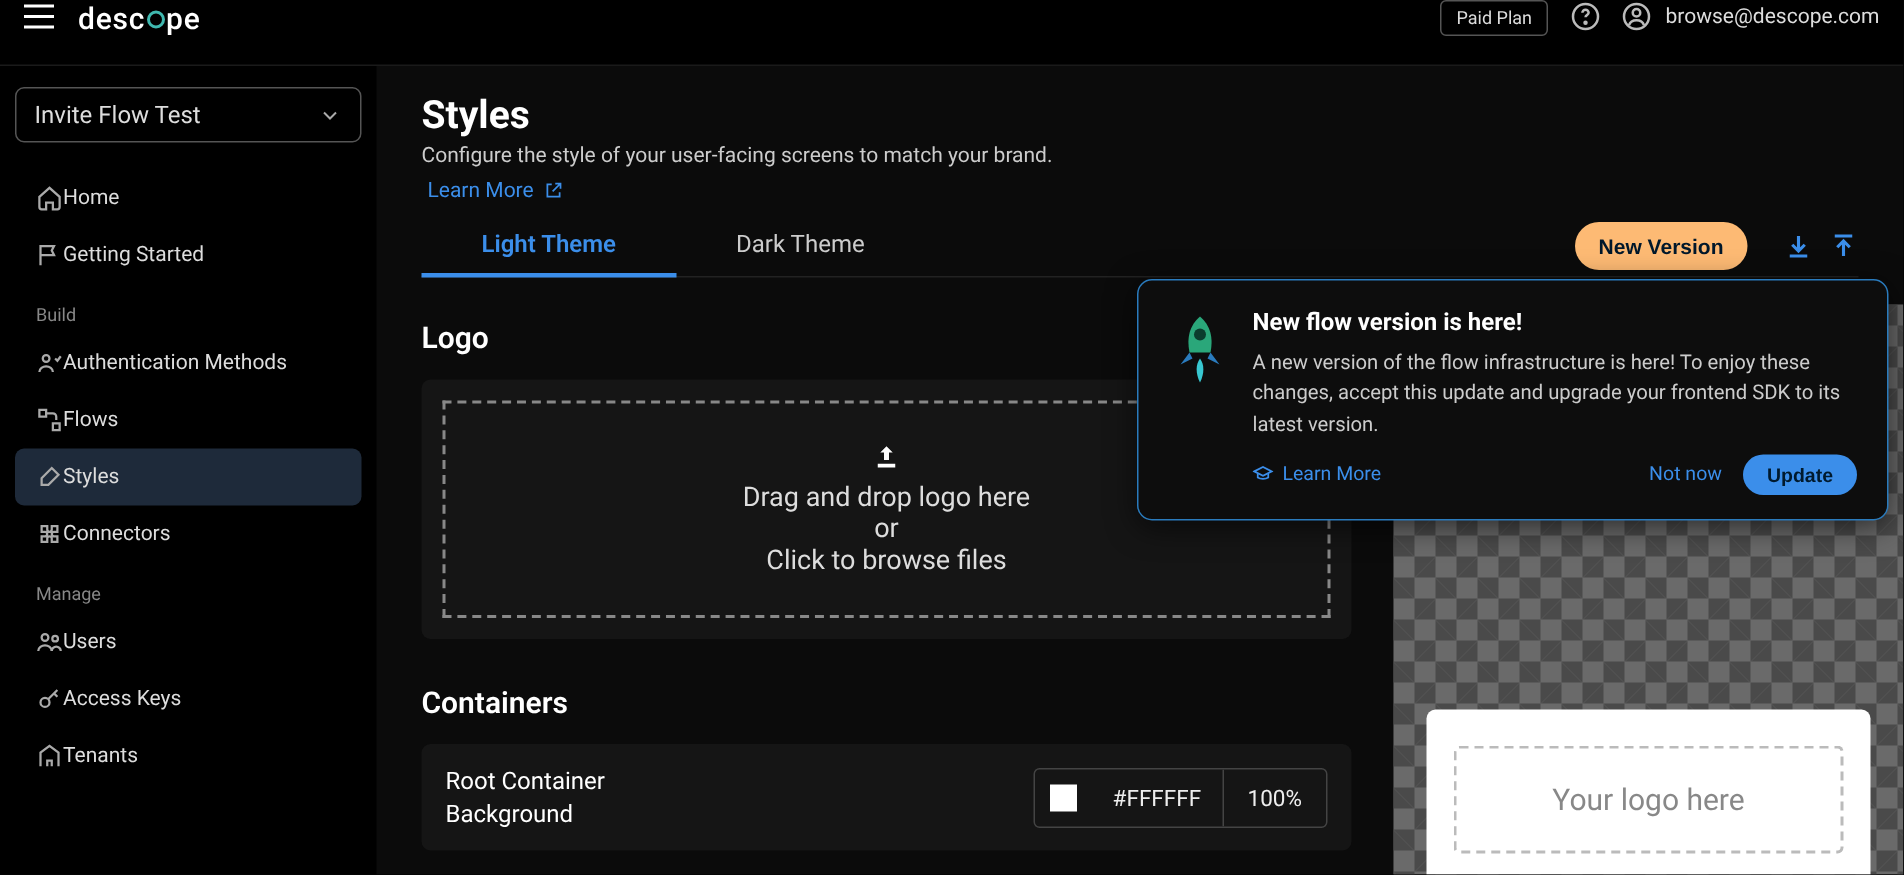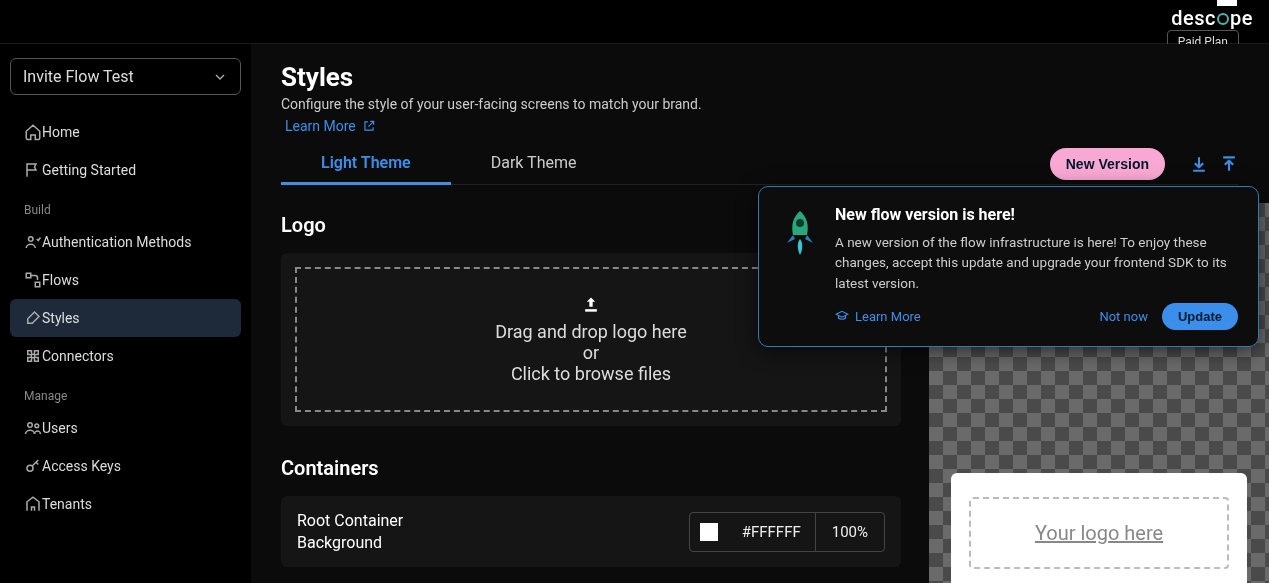--- a/index.html
+++ b/index.html
@@ -10,25 +10,24 @@
   width: 1269px;
   height: 583px;
   overflow: hidden;
   position: relative;
 }
 
 
 .topbar {
   height: 44px;
   display: flex;
-  align-items: flex-end;
+  align-items: flex-start;
   padding: 0 16px;
   background: #000;
   border-bottom: 1px solid #1a1a1a;
-  flex-direction: column;
 }
 .hamburger { width: 22px; height: 22px; display:flex; flex-direction:column; justify-content:space-around; cursor:pointer; margin-right: 14px;}
 .hamburger span { display:block; height:2px; background:#fff; width:20px;}
 .logo { font-size: 20px; font-weight: 500; letter-spacing: 0.5px; display:flex; align-items:center;}
 .logo .ring { display:inline-block; width:12px; height:12px; border:2px solid #3fb8af; border-radius:50%; margin:0 1px; position:relative; top:1px;}
 .topbar-spacer { flex:1; }
 .paid-plan { border:1px solid #555; border-radius:4px; padding:4px 10px; font-size:12px; color:#ddd; margin-right:14px; cursor:pointer;}
 .top-icon { width:22px; height:22px; color:#bbb; display:flex; align-items:center; justify-content:center; margin-right:12px; cursor:pointer;}
 .user-chip { display:flex; align-items:center; color:#ddd; font-size:14px; }
 .user-chip .avatar-icon { margin-right:8px;}
@@ -52,21 +51,21 @@
 
 .main { flex:1; background:#0b0b0b; padding: 18px 30px 0 30px; position:relative; overflow:hidden;}
 .page-title { font-size:26px; font-weight:700; margin-bottom:4px; }
 .page-sub { font-size:14px; color:#ccc; margin-bottom:4px;}
 .learn-more-link { color:#3b8eea; font-size:14px; display:inline-flex; align-items:center; gap:6px; cursor:pointer; margin-left:4px;}
 .tabs-row { display:flex; align-items:center; margin-top:8px; border-bottom:1px solid #222;}
 .tab { padding:10px 40px 12px; font-size:16px; color:#ccc; cursor:pointer; position:relative;}
 .tab.active { color:#3b8eea; font-weight:600;}
 .tab.active::after { content:""; position:absolute; left:0; right:0; bottom:-1px; height:3px; background:#3b8eea;}
 .tabs-spacer { flex:1;}
-.new-version-btn { background:#f9a8d4; color:#00182b; font-weight:600; border:none; border-radius:18px; padding:8px 16px; font-size:14px; cursor:pointer; margin-right:14px;}
+.new-version-btn { background:#fdba74; color:#00182b; font-weight:600; border:none; border-radius:18px; padding:8px 16px; font-size:14px; cursor:pointer; margin-right:14px;}
 .io-icon { color:#3b8eea; width:20px; height:20px; display:flex; align-items:center; justify-content:center; margin-left:10px; cursor:pointer;}
 
 .content-row { display:flex; gap:8px; margin-top:18px;}
 .config-col { flex:1; min-width:0;}
 .preview-col { width:330px; position:relative;}
 
 .section-title { font-size:20px; font-weight:600; margin: 10px 0 16px 0;}
 .logo-card { background:#151515; border-radius:6px; padding:14px; }
 .dropzone {
   border:2px dashed #888; padding:26px 10px; text-align:center;
@@ -91,21 +90,21 @@
     linear-gradient(45deg,transparent 75%,#4a4a4a 75%),
     linear-gradient(-45deg,transparent 75%,#4a4a4a 75%);
   background-size:28px 28px;
   background-position:0 0,0 14px,14px -14px,-14px 0;
   background-color:#6a6a6a;
   padding-top:270px;
 }
 .preview-card { background:#fff; margin:0 22px; border-radius:6px; padding:24px 18px 30px;}
 .preview-logo-slot {
   border:2px dashed #bbb; color:#888; text-align:center;
-  padding:22px 10px; font-size:20px; border-radius:4px;text-decoration:underline;
+  padding:22px 10px; font-size:20px; border-radius:4px;
 }
 
 
 .callout {
   position:absolute; top:186px; right:10px; width:501px;
   background:#0d0d0d; border:1px solid #2a7bbd; border-radius:10px;
   padding:18px 20px 16px 20px; z-index:50;
   box-shadow:0 4px 20px rgba(0,0,0,0.6);
   display:flex; gap:14px;
 }

